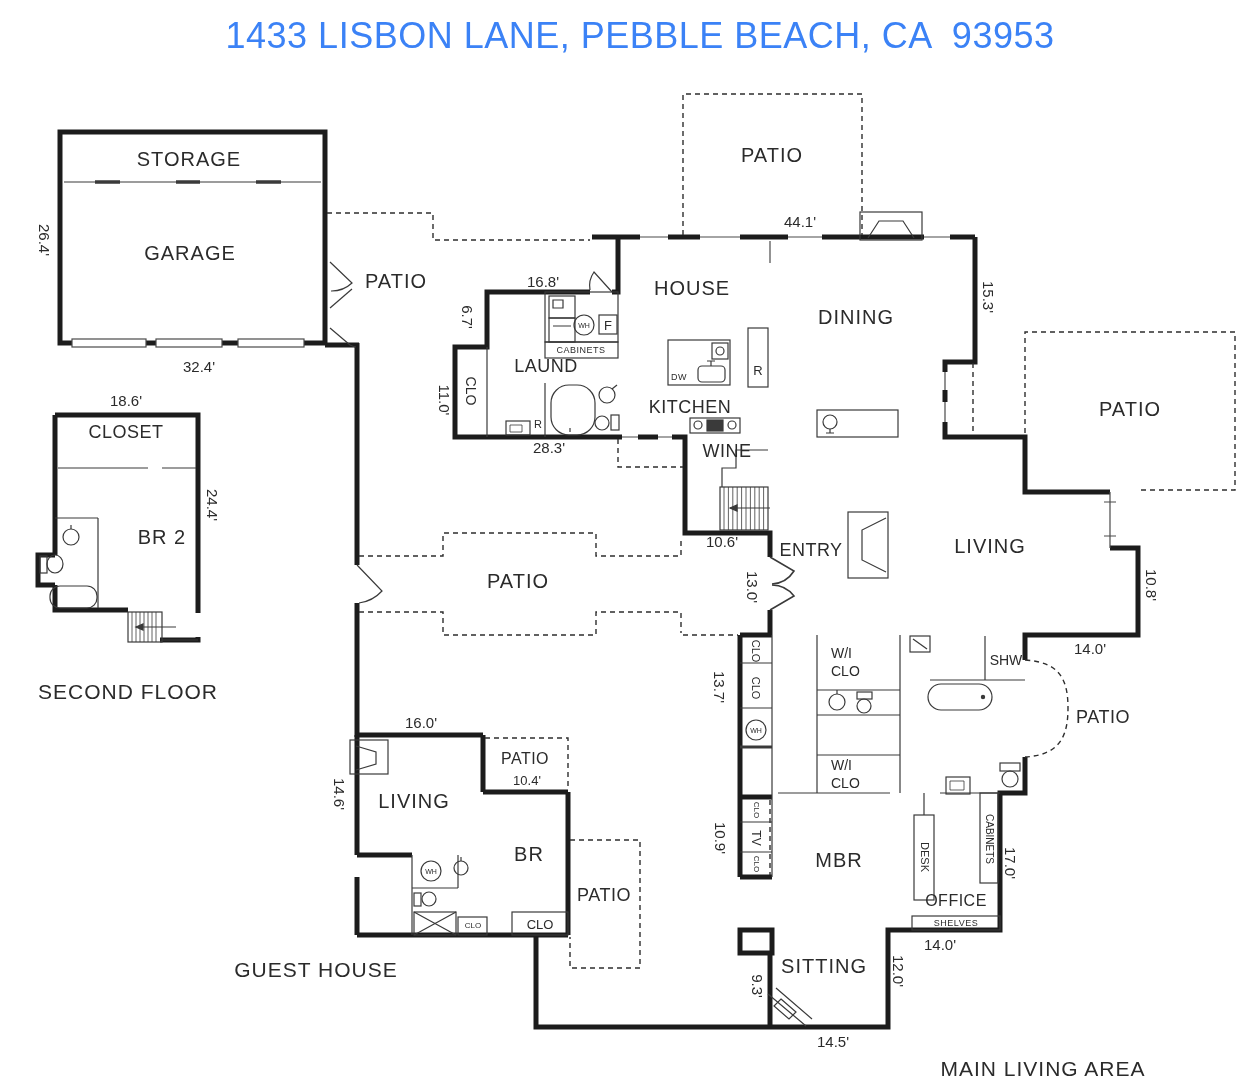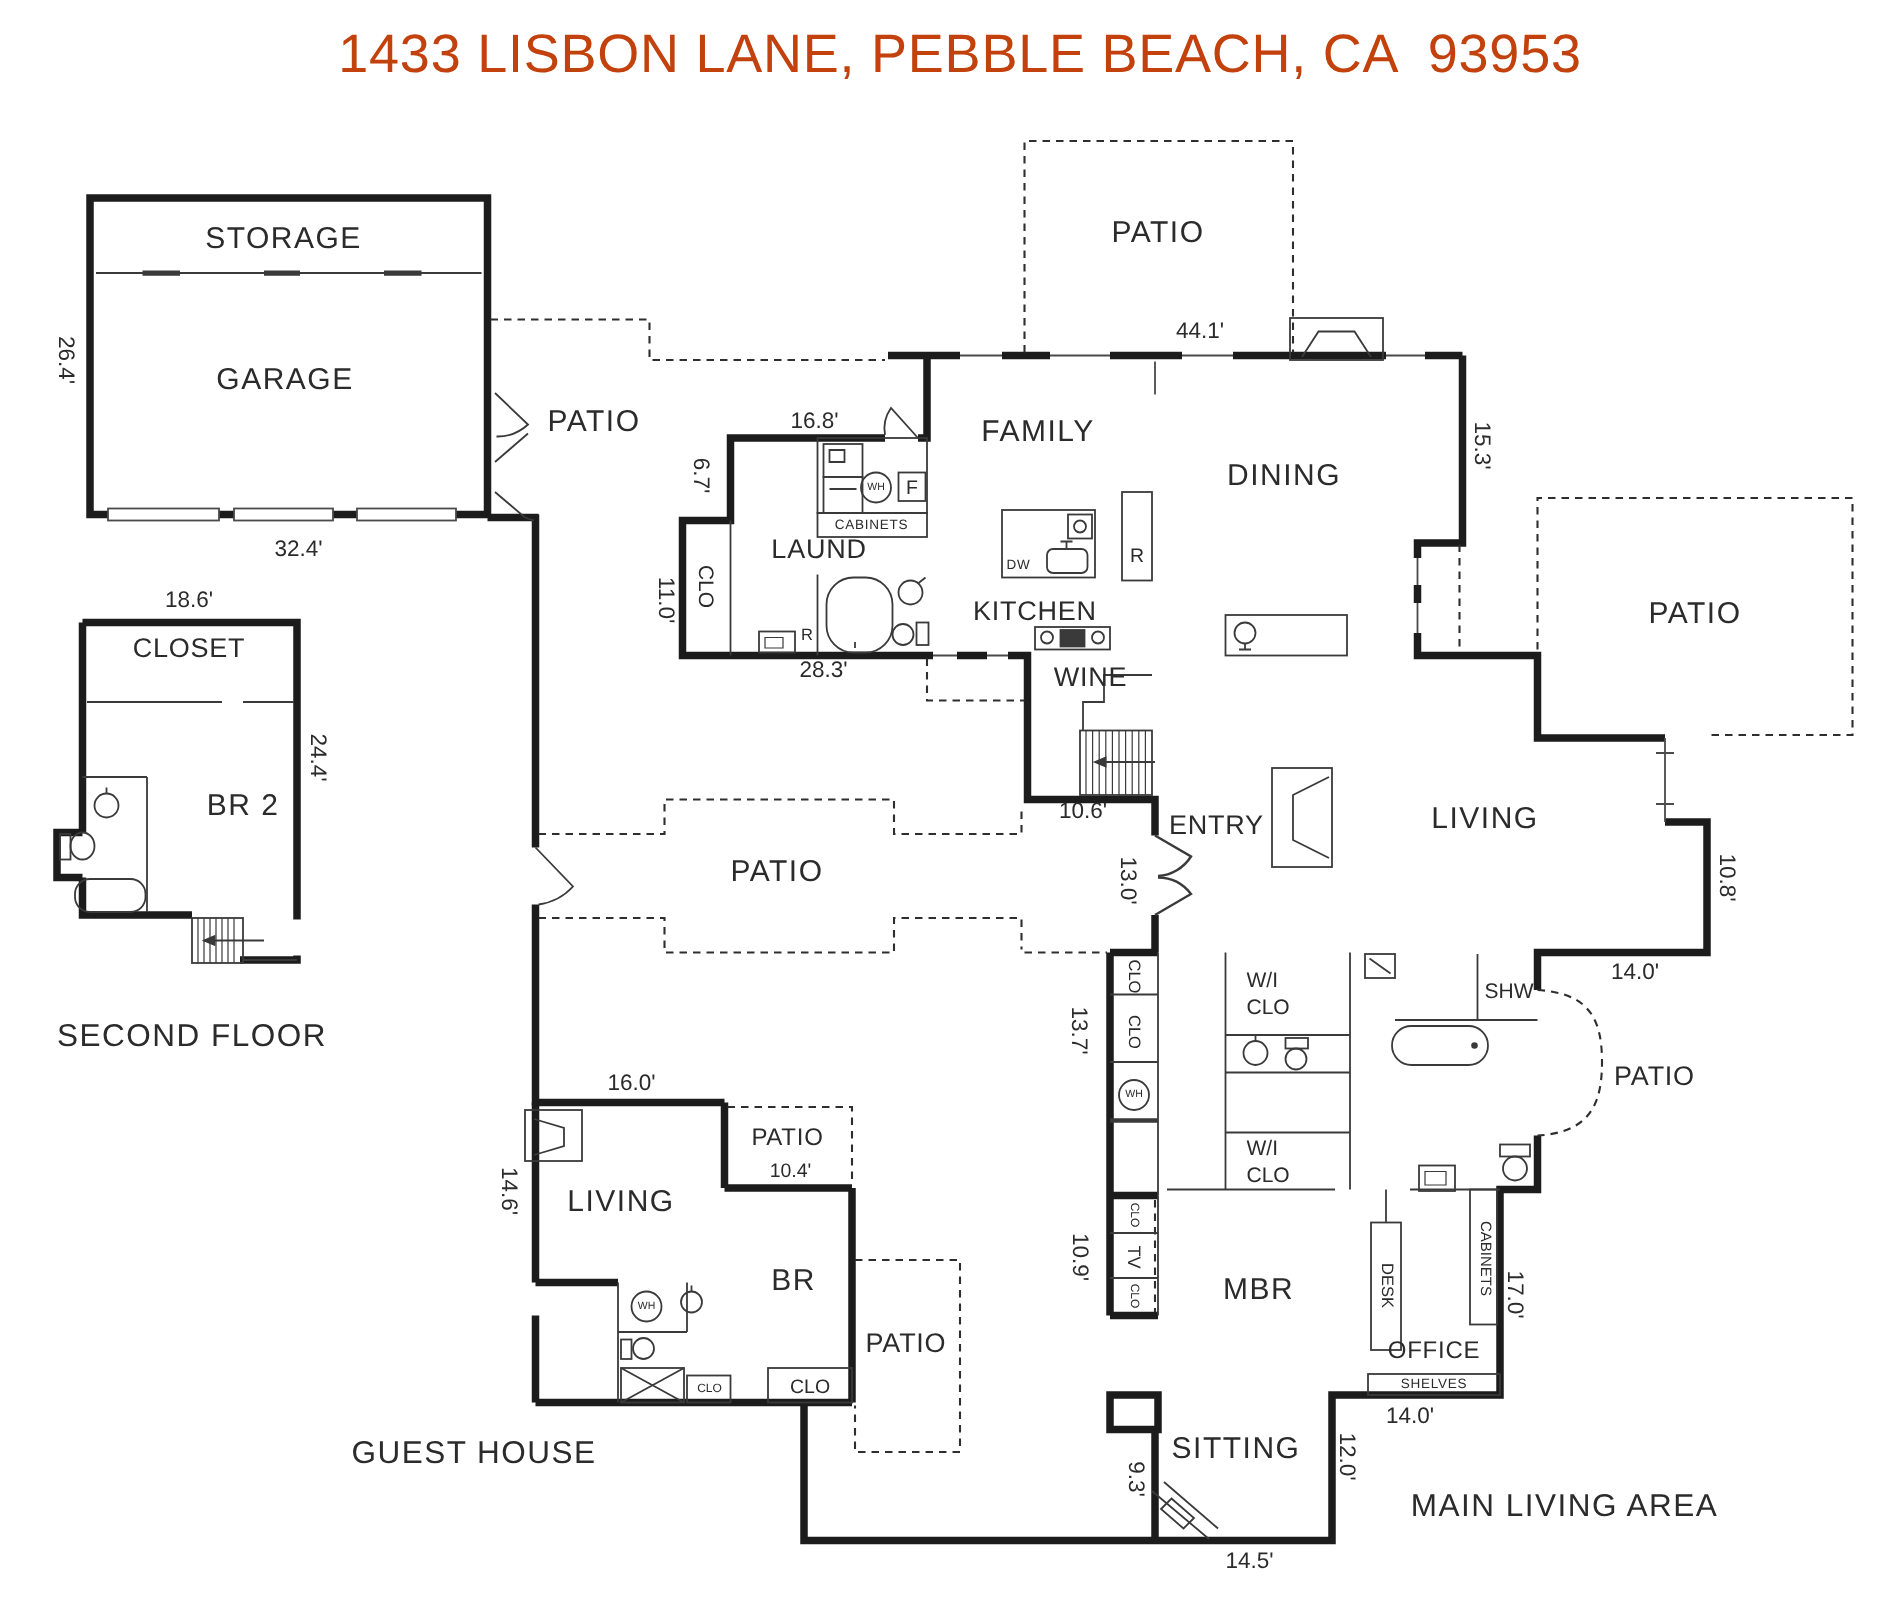--- a/index.html
+++ b/index.html
@@ -1,21 +1,21 @@
 <!DOCTYPE html>
 <html><head>
 <meta charset="utf-8">
 <style>
   html,body{margin:0;padding:0;background:#ffffff;}
   #plan{position:relative;width:1255px;height:1080px;background:#fff;overflow:hidden;
         font-family:"Liberation Sans",sans-serif;color:#262626;}
   #walls{position:absolute;left:0;top:0;}
   .lbl{position:absolute;transform:translate(-50%,-50%);white-space:nowrap;color:#2b2b2b;line-height:1;}
   .v{transform:translate(-50%,-50%) rotate(90deg);}
-  .title{font-size:36px;letter-spacing:.5px;white-space:pre;color:#c2410c;}
+  .title{font-size:36px;letter-spacing:.5px;white-space:pre;color:#3b82f6;}
   .room{font-size:20px;letter-spacing:1px;}
   .room18{font-size:18px;letter-spacing:.5px;}
   .room16{font-size:16px;letter-spacing:.5px;}
   .caption{font-size:21px;letter-spacing:1px;}
   .dim{font-size:15px;}
   .dim13{font-size:13px;}
   .small14{font-size:14px;}
   .small13{font-size:13px;}
   .small12{font-size:12px;}
   .small11{font-size:11px;}
@@ -223,21 +223,21 @@
   <span class="lbl room" style="left:396px;top:281px;">PATIO</span>
 
   <span class="lbl dim" style="left:126px;top:400px;">18.6'</span>
   <span class="lbl room18" style="left:126px;top:432px;text-align:right;">CLOSET</span>
   <span class="lbl room" style="left:162px;top:537px;">BR 2</span>
   <span class="lbl dim v" style="left:212px;top:505px;">24.4'</span>
   <span class="lbl caption" style="left:128px;top:691px;">SECOND FLOOR</span>
 
   <span class="lbl room" style="left:772px;top:155px;">PATIO</span>
   <span class="lbl dim" style="left:800px;top:221px;">44.1'</span>
-  <span class="lbl room" style="left:692px;top:288px;">FAMILY</span>
+  <span class="lbl room" style="left:692px;top:288px;">HOUSE</span>
   <span class="lbl room" style="left:856px;top:317px;">DINING</span>
   <span class="lbl dim v" style="left:988px;top:297px;">15.3'</span>
   <span class="lbl dim" style="left:543px;top:281px;">16.8'</span>
   <span class="lbl dim v" style="left:467px;top:317px;">6.7'</span>
   <span class="lbl room18" style="left:516px;top:366px;margin-left:30px;">LAUND</span>
   <span class="lbl small14 v" style="left:471px;top:391px;">CLO</span>
   <span class="lbl dim v" style="left:444px;top:400px;">11.0'</span>
   <span class="lbl tiny9" style="left:581px;top:350px;">CABINETS</span>
   <span class="lbl whlbl" style="left:584px;top:325px;">WH</span>
   <span class="lbl small13" style="left:608px;top:325px;">F</span>
@@ -272,21 +272,21 @@
   <span class="lbl small11 v" style="left:924px;top:857px;">DESK</span>
   <span class="lbl small10 v" style="left:989px;top:839px;">CABINETS</span>
   <span class="lbl room16" style="left:956px;top:901px;">OFFICE</span>
   <span class="lbl tiny9" style="left:956px;top:923px;text-align:right;">SHELVES</span>
   <span class="lbl dim v" style="left:1010px;top:863px;">17.0'</span>
   <span class="lbl dim" style="left:940px;top:944px;">14.0'</span>
   <span class="lbl room" style="left:824px;top:966px;">SITTING</span>
   <span class="lbl dim v" style="left:898px;top:971px;">12.0'</span>
   <span class="lbl dim v" style="left:757px;top:986px;">9.3'</span>
   <span class="lbl dim" style="left:833px;top:1041px;">14.5'</span>
-  <span class="lbl caption" style="left:1043px;top:1004px;">MAIN LIVING AREA</span>
+  <span class="lbl caption" style="left:1043px;top:1068px;">MAIN LIVING AREA</span>
 
   <span class="lbl dim" style="left:421px;top:722px;">16.0'</span>
   <span class="lbl room16" style="left:525px;top:759px;">PATIO</span>
   <span class="lbl dim13" style="left:527px;top:780px;">10.4'</span>
   <span class="lbl room" style="left:414px;top:801px;">LIVING</span>
   <span class="lbl dim v" style="left:339px;top:794px;">14.6'</span>
   <span class="lbl room" style="left:529px;top:854px;">BR</span>
   <span class="lbl whlbl" style="left:431px;top:871px;">WH</span>
   <span class="lbl tiny8" style="left:473px;top:926px;">CLO</span>
   <span class="lbl small13" style="left:540px;top:924px;">CLO</span>

